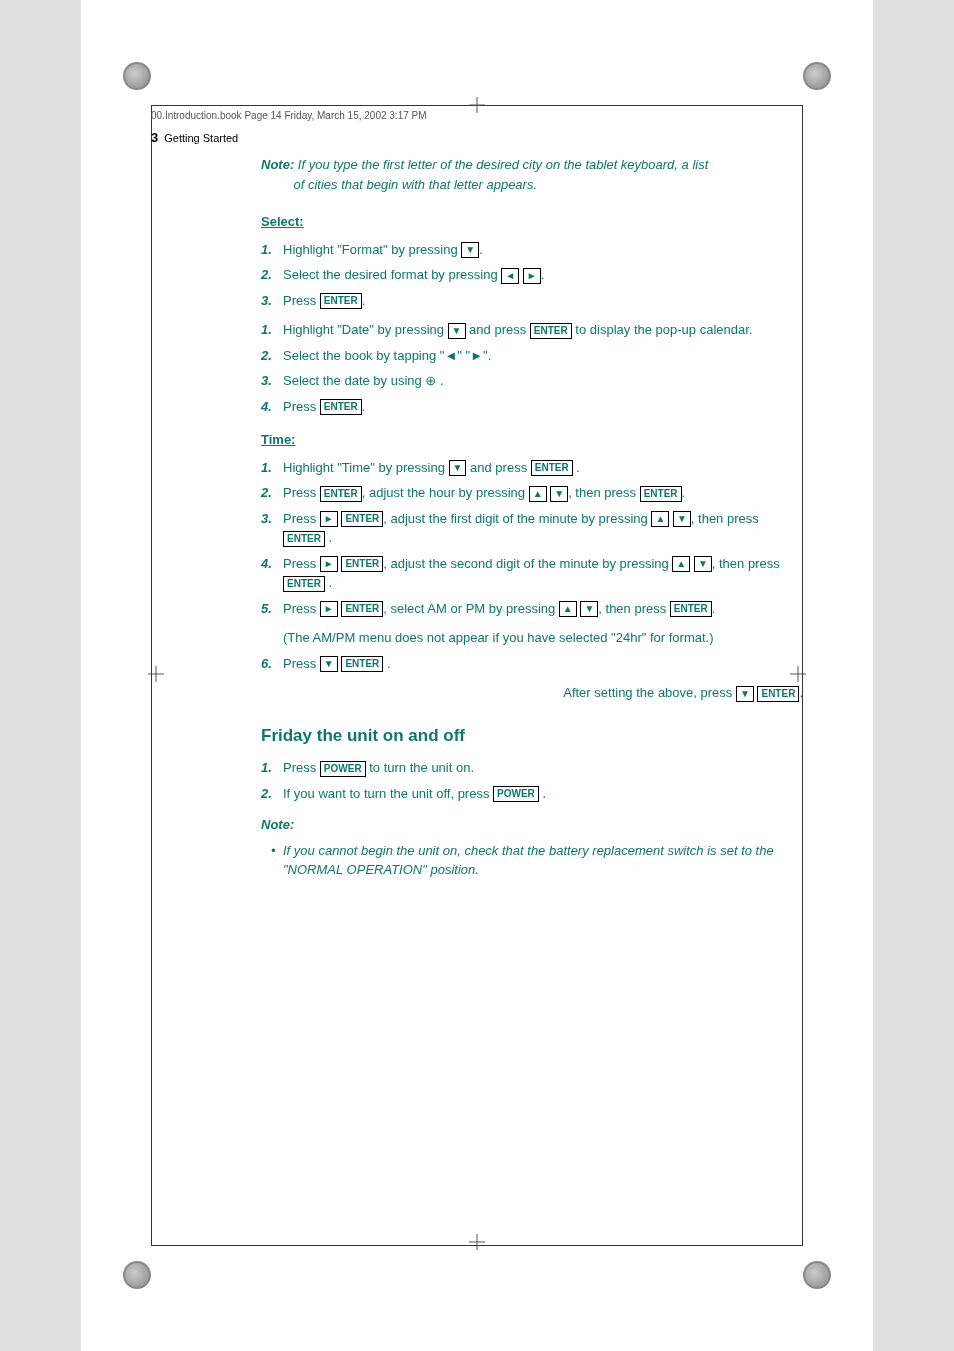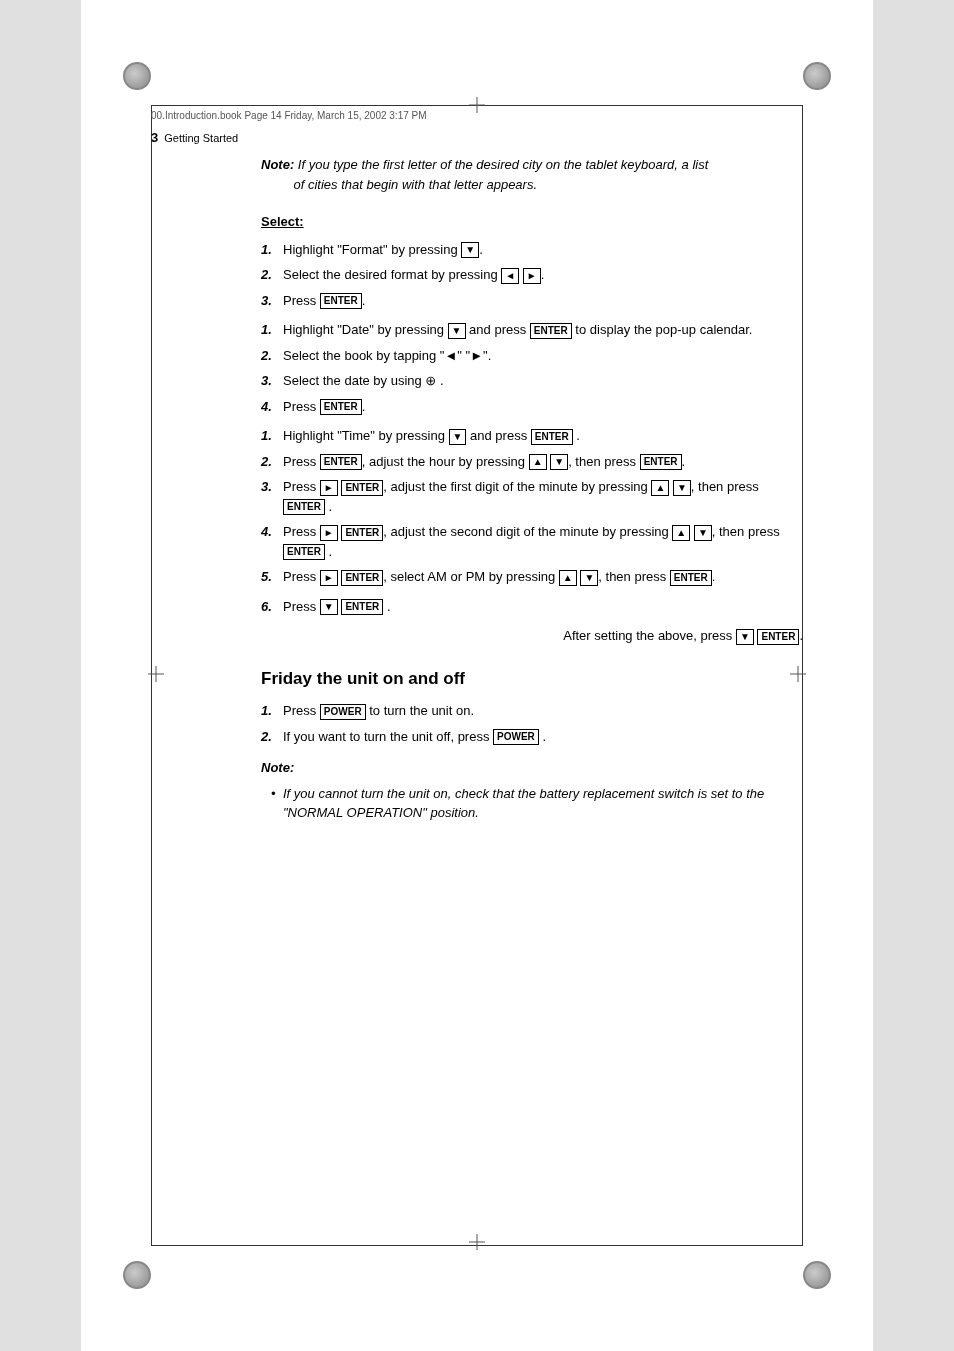--- a/index.html
+++ b/index.html
@@ -53,21 +53,21 @@
     
     .content {
       position: absolute;
       top: 155px;
       left: 180px;
       right: 70px;
       bottom: 120px;
       font-size: 13px;
       line-height: 1.5;
       font-family: Arial, Helvetica, sans-serif;
-      color: #000000;
+      color: #0f766e;
     }
 
     .note-block {
       margin-bottom: 18px;
       font-style: italic;
       font-size: 13px;
     }
 
     .note-block .note-label {
       font-weight: bold;
@@ -310,20 +310,21 @@
       <li>
         <span class="list-number">3.</span>
         <span class="list-content">Select the date by using ⊕ .</span>
       </li>
       <li>
         <span class="list-number">4.</span>
         <span class="list-content">Press <span class="key-btn">ENTER</span>.</span>
       </li>
     </ol>
 
+    <div class="section-heading">Time:</div>
     <ol class="numbered-list">
       <li>
         <span class="list-number">1.</span>
         <span class="list-content">Highlight "Time" by pressing <span class="key-btn">▼</span> and press <span class="key-btn">ENTER</span> .</span>
       </li>
       <li>
         <span class="list-number">2.</span>
         <span class="list-content">Press <span class="key-btn">ENTER</span>, adjust the hour by pressing <span class="key-btn">▲</span> <span class="key-btn">▼</span>, then press <span class="key-btn">ENTER</span>.</span>
       </li>
       <li>
@@ -332,20 +333,21 @@
       </li>
       <li>
         <span class="list-number">4.</span>
         <span class="list-content">Press <span class="key-btn">►</span> <span class="key-btn">ENTER</span>, adjust the second digit of the minute by pressing <span class="key-btn">▲</span> <span class="key-btn">▼</span>, then press <span class="key-btn">ENTER</span> .</span>
       </li>
       <li>
         <span class="list-number">5.</span>
         <span class="list-content">Press <span class="key-btn">►</span> <span class="key-btn">ENTER</span>, select AM or PM by pressing <span class="key-btn">▲</span> <span class="key-btn">▼</span>, then press <span class="key-btn">ENTER</span>.</span>
       </li>
     </ol>
+    <div class="indent-sub">(The AM/PM menu does not appear if you have selected "24hr" for format.)</div>
     <ol class="numbered-list" style="margin-top:6px;">
       <li>
         <span class="list-number">6.</span>
         <span class="list-content">Press <span class="key-btn">▼</span> <span class="key-btn">ENTER</span> .</span>
       </li>
     </ol>
 
     <div class="after-setting">
       After setting the above, press <span class="key-btn">▼</span> <span class="key-btn">ENTER</span>.
     </div>
@@ -358,19 +360,19 @@
       </li>
       <li>
         <span class="list-number">2.</span>
         <span class="list-content">If you want to turn the unit off, press <span class="key-btn">POWER</span> .</span>
       </li>
     </ol>
 
     <div class="note-block-2">
       <div class="note-label">Note:</div>
       <ul class="bullet-list">
-        <li>If you cannot turn the unit on, check that the battery replacement switch is set to the "NORMAL OPERATION" position.</li>
+        <li>If you cannot begin the unit on, check that the battery replacement switch is set to the "NORMAL OPERATION" position.</li>
       </ul>
     </div>
 
   </div>
 
 </div>
 
 </body></html>

